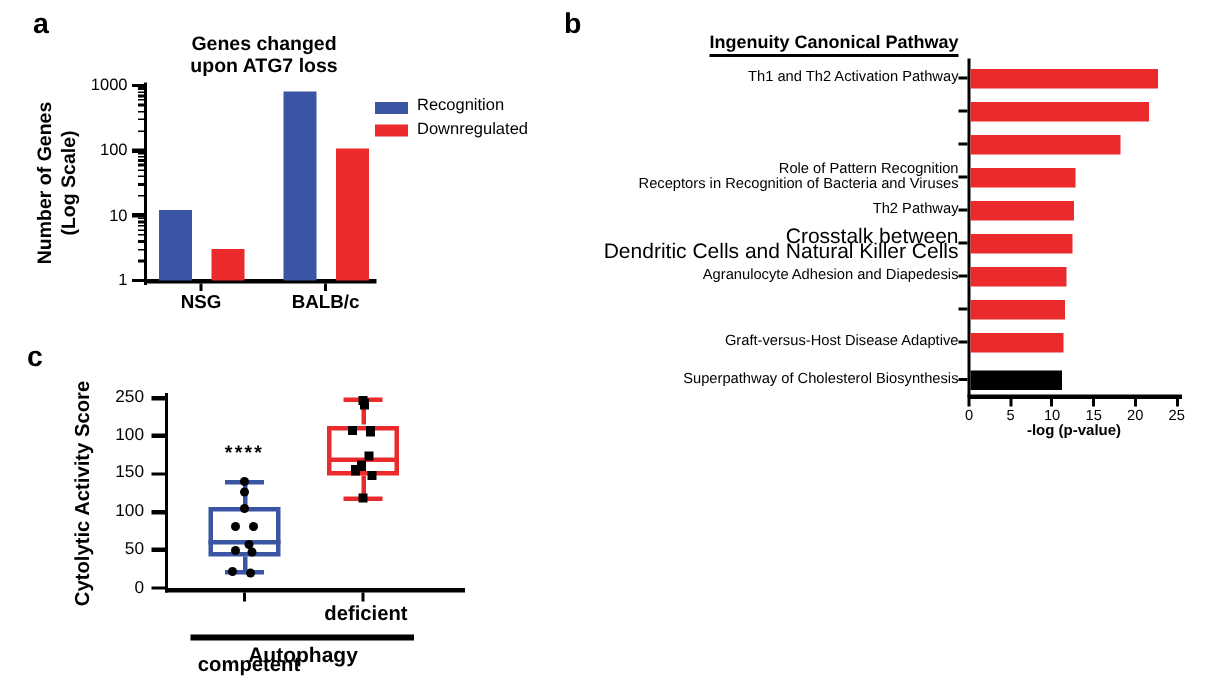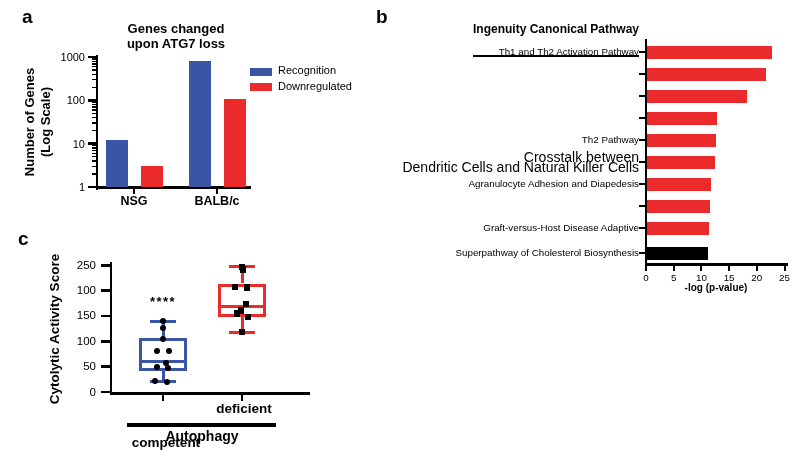--- a/index.html
+++ b/index.html
@@ -29,21 +29,21 @@
   <div class="abs cat-label" style="left:177px;top:194px;width:80px;font-size:12.5px;">BALB/c</div>
 
   <div>
     <div class="abs" style="left: 250px; top: 67.5px; width: 22px; height: 8px; background: rgb(58, 85, 164);"></div>
     <div class="abs legend-label" style="left:278px;top:64px;">Recognition</div>
     <div class="abs" style="left: 250px; top: 83px; width: 22px; height: 8px; background: rgb(235, 42, 43);"></div>
     <div class="abs legend-label" style="left:278px;top:79.5px;">Downregulated</div>
   </div>
 
   <div class="abs" style="left:446px;top:19px;width:220px;text-align:center;">
-    <span style="display:inline-block;font-weight:bold;font-size:12px;border-bottom:2px solid #000;padding-bottom:19px;">Ingenuity Canonical Pathway</span>
+    <span style="display:inline-block;font-weight:bold;font-size:12px;border-bottom:2px solid #000;padding-bottom:1px;">Ingenuity Canonical Pathway</span>
   </div>
   <div class="abs" style="left:646px;top:282px;width:140px;text-align:center;font-weight:bold;font-size:10px;">-log (p-value)</div>
 
   <div class="abs rot" style="left:-28px;top:319px;width:170px;height:20px;font-size:13.5px;">Cytolytic Activity Score</div>
   <div class="abs" style="left:133px;top:294px;width:60px;text-align:center;font-weight:bold;font-size:13px;letter-spacing:1.5px;">****</div>
   <div class="abs cat-label" style="left:116px;top:401px;width:100px;font-size:13.5px;margin-top:34px;">competent</div>
   <div class="abs cat-label" style="left:194px;top:401px;width:100px;font-size:13.5px;">deficient</div>
   <div class="abs" style="left:127px;top:423px;width:149px;height:3.5px;background:#000;"></div>
   <div class="abs cat-label" style="left:141px;top:428px;width:122px;font-size:14px;">Autophagy</div>
 
@@ -91,20 +91,22 @@
     <div class="abs" style="left: 644.5px; top: 263px; width: 143px; height: 2.5px; background: rgb(0, 0, 0);"></div>
     <div class="abs" style="left: 647px; top: 45.5px; width: 124.65px; height: 13px; background: rgb(235, 42, 43);"></div>
     <div class="abs" style="left: 638.5px; top: 50.75px; width: 6px; height: 2.5px; background: rgb(0, 0, 0);"></div>
     <div class="abs" style="left: 371px; top: 46.75px; width: 268px; text-align: right; font-size: 9.8px; line-height: 10.5px; white-space: pre-line;">Th1 and Th2 Activation Pathway</div>
     <div class="abs" style="left: 647px; top: 67.5px; width: 119.11px; height: 13px; background: rgb(235, 42, 43);"></div>
     <div class="abs" style="left: 638.5px; top: 72.75px; width: 6px; height: 2.5px; background: rgb(0, 0, 0);"></div>
     <div class="abs" style="left: 647px; top: 89.5px; width: 99.72px; height: 13px; background: rgb(235, 42, 43);"></div>
     <div class="abs" style="left: 638.5px; top: 94.75px; width: 6px; height: 2.5px; background: rgb(0, 0, 0);"></div>
     <div class="abs" style="left: 647px; top: 111.5px; width: 69.804px; height: 13px; background: rgb(235, 42, 43);"></div>
     <div class="abs" style="left: 638.5px; top: 116.75px; width: 6px; height: 2.5px; background: rgb(0, 0, 0);"></div>
+    <div class="abs" style="left: 371px; top: 107.5px; width: 268px; text-align: right; font-size: 9.8px; line-height: 10.5px; white-space: pre-line;">Role of Pattern Recognition
+Receptors in Recognition of Bacteria and Viruses</div>
     <div class="abs" style="left: 647px; top: 133.5px; width: 68.696px; height: 13px; background: rgb(235, 42, 43);"></div>
     <div class="abs" style="left: 638.5px; top: 138.75px; width: 6px; height: 2.5px; background: rgb(0, 0, 0);"></div>
     <div class="abs" style="left: 371px; top: 134.75px; width: 268px; text-align: right; font-size: 9.8px; line-height: 10.5px; white-space: pre-line;">Th2 Pathway</div>
     <div class="abs" style="left: 647px; top: 155.5px; width: 67.588px; height: 13px; background: rgb(235, 42, 43);"></div>
     <div class="abs" style="left: 638.5px; top: 160.75px; width: 6px; height: 2.5px; background: rgb(0, 0, 0);"></div>
     <div class="abs" style="left: 371px; top: 151.5px; width: 268px; text-align: right; font-size: 14px; line-height: 10.5px; white-space: pre-line;">Crosstalk between
 Dendritic Cells and Natural Killer Cells</div>
     <div class="abs" style="left: 647px; top: 177.5px; width: 64.264px; height: 13px; background: rgb(235, 42, 43);"></div>
     <div class="abs" style="left: 638.5px; top: 182.75px; width: 6px; height: 2.5px; background: rgb(0, 0, 0);"></div>
     <div class="abs" style="left: 371px; top: 178.75px; width: 268px; text-align: right; font-size: 9.8px; line-height: 10.5px; white-space: pre-line;">Agranulocyte Adhesion and Diapedesis</div>

